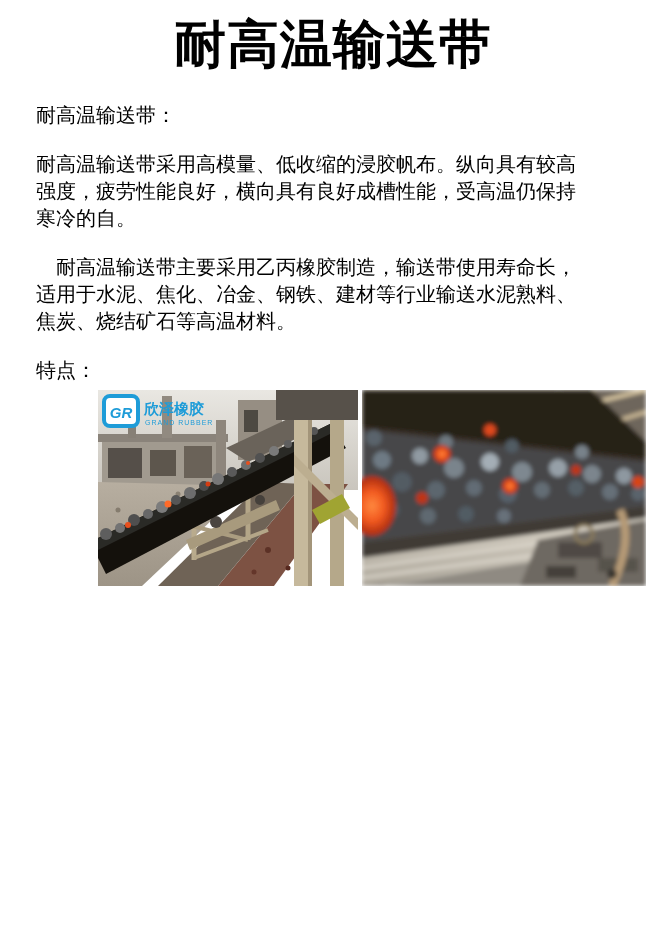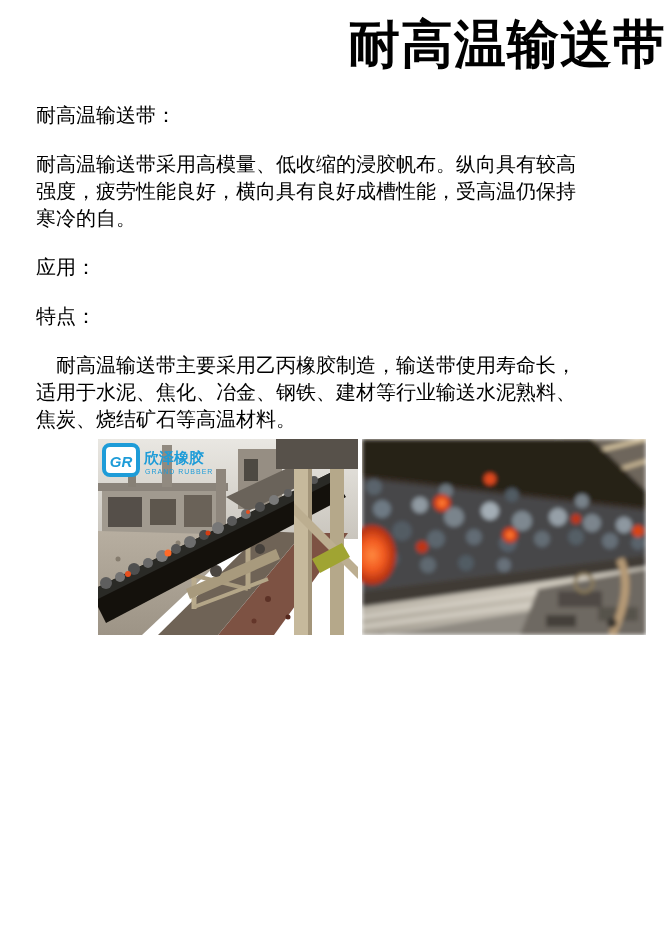--- a/index.html
+++ b/index.html
@@ -1,21 +1,21 @@
 <!DOCTYPE html>
 <html><head>
 <meta charset="utf-8">
 <style>
   html,body{margin:0;padding:0;background:#ffffff;}
   .page{
     position:relative;width:666px;height:930px;overflow:hidden;background:#ffffff;
     font-family:"Liberation Sans","DejaVu Sans",sans-serif;color:#000000;
   }
   .title{
-    margin:14px 0 28px 0;text-align:right;
+    margin:14px 0 28px 0;text-align:center;
     font-size:52px;line-height:60px;font-weight:bold;letter-spacing:1px;color:#000000;
   }
   .content{margin:4px 34px 0 36px;font-size:20px;line-height:27px;color:#000000;}
   .content p{margin:0 0 22px 0;white-space:pre-line;}
   .content p:last-child{margin-bottom:0;}
   .photos{display:flex;gap:4px;margin:6px 0 0 66px;padding-left:32px;}
   .photo{margin:0;padding:0;line-height:0;}
   .photo svg{display:block;}
 </style>
 </head>
@@ -23,25 +23,24 @@
 
 <div class="page">
 
   <h1 class="title">耐高温输送带</h1>
 
   <div class="content">
     <p>耐高温输送带：</p>
     <p>耐高温输送带采用高模量、低收缩的浸胶帆布。纵向具有较高
 强度，疲劳性能良好，横向具有良好成槽性能，受高温仍保持
 寒冷的自。</p>
-    <p>应用：</p>
-    <p>特点：</p>
     <p>　耐高温输送带主要采用乙丙橡胶制造，输送带使用寿命长，
 适用于水泥、焦化、冶金、钢铁、建材等行业输送水泥熟料、
 焦炭、烧结矿石等高温材料。</p>
+    <p>特点：</p>
   </div>
 
   <div class="photos">
 
     <figure class="photo">
       <svg width="260" height="196" viewBox="0 0 260 196" xmlns="http://www.w3.org/2000/svg">
         <defs>
           <linearGradient id="skyL" x1="0" y1="0" x2="0" y2="1">
             <stop offset="0" stop-color="#e9e7e2"></stop>
               <stop offset="1" stop-color="#c9c5bd"></stop>

